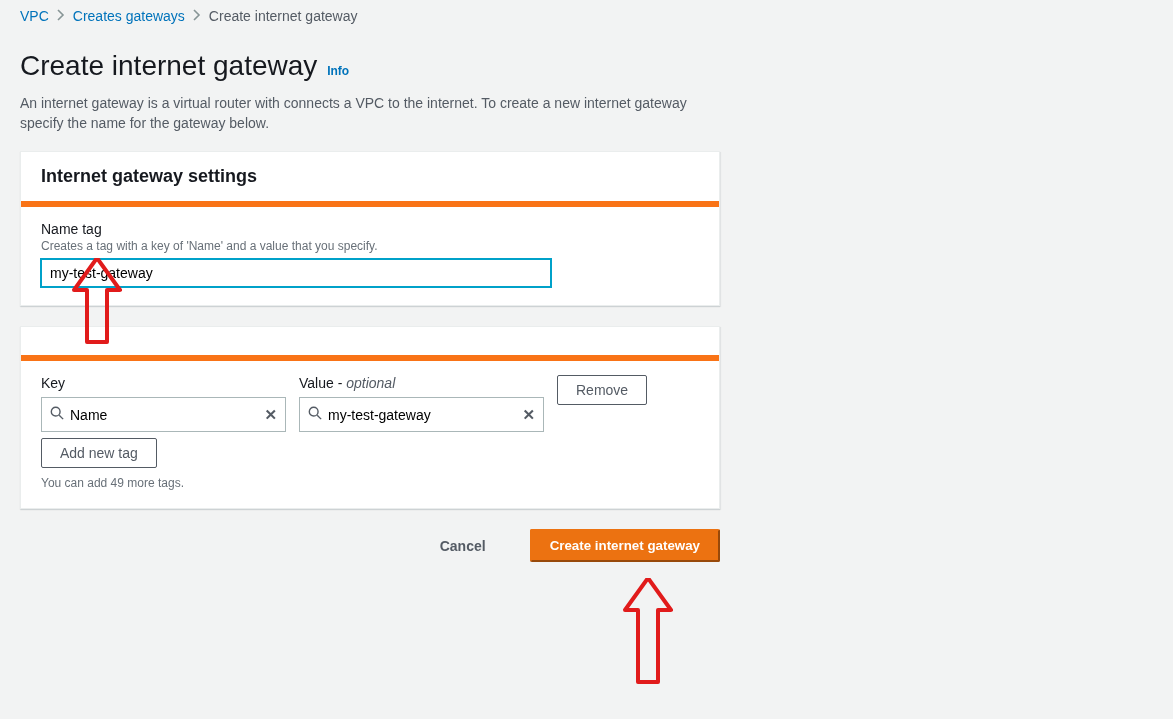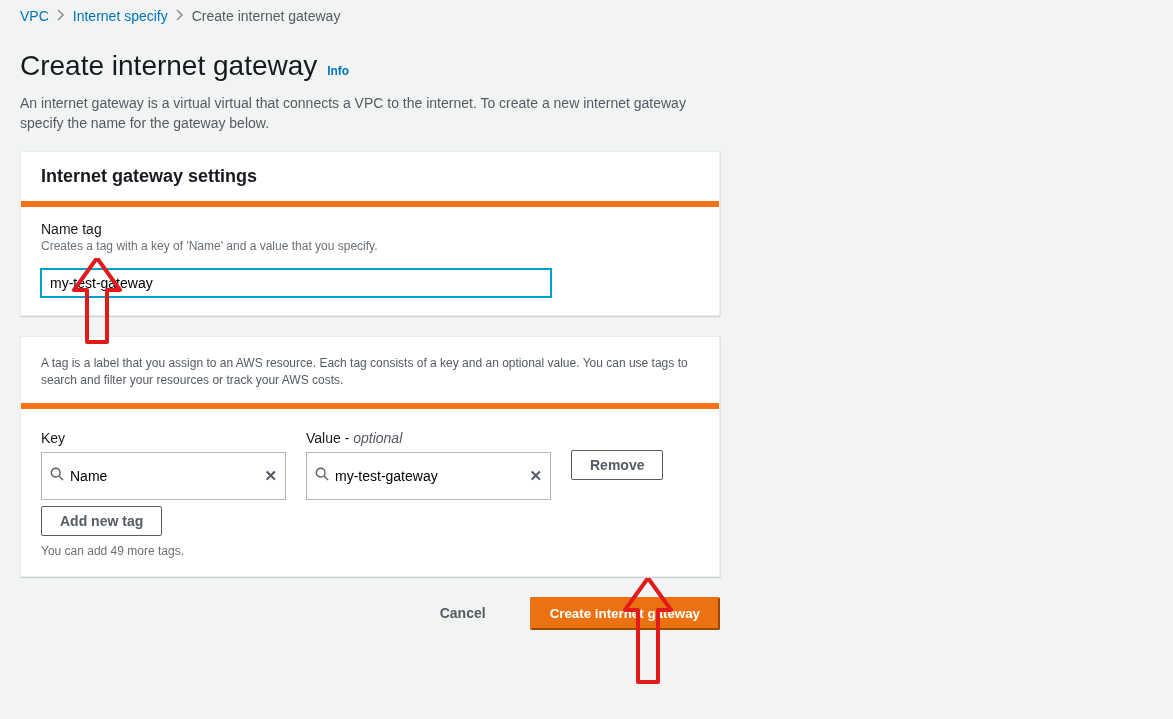--- a/index.html
+++ b/index.html
@@ -78,21 +78,21 @@
       padding: 14px 20px 18px 20px;
     }
     .field-label {
       font-size: 14px;
       color: #16191f;
       margin-bottom: 2px;
     }
     .field-hint {
       font-size: 12px;
       color: #687078;
-      margin-bottom: 16px;
+      margin-bottom: 6px;
     }
     .text-input {
       border: 1px solid #00a1c9;
       box-shadow: 0 0 0 1px #00a1c9;
       padding: 5px 8px;
       font-size: 14px;
       width: 510px;
       outline: none;
       background: #fff;
     }
@@ -105,55 +105,54 @@
       font-weight: 400;
     }
     .section-desc {
       font-size: 12px;
       color: #545b64;
       margin-top: 4px;
       line-height: 1.4;
     }
     .tag-row {
       display: flex;
-      gap: 20px;
-      align-items: center;
-      margin-top: 7px;
+      gap: 13px;
+      align-items: flex-start;
     }
     .tag-col-key { width: 245px; }
     .tag-col-value { width: 245px; }
     .col-label { font-size: 14px; margin-bottom: 6px; }
     .col-label .optional-small { font-style: italic; color: #545b64; font-weight: 400; }
     .search-wrap {
       display: flex;
       align-items: center;
       border: 1px solid #aab7b8;
       background: #fff;
-      height: 48px;
+      height: 35px;
     }
     .search-wrap .icon { padding: 0 6px 0 8px; color: #545b64; }
     .search-wrap input {
       border: none;
       outline: none;
       flex: 1;
       font-size: 14px;
       padding: 0;
     }
     .search-wrap .clear {
       padding: 0 8px;
       color: #545b64;
       cursor: pointer;
       font-size: 15px;
       font-weight: 700;
     }
     .btn {
       border: 1px solid #545b64;
       background: #fff;
       color: #545b64;
-      font-weight: 700;
+      font-weight: 400;
       padding: 5px 18px;
       font-size: 14px;
       cursor: pointer;
       border-radius: 2px;
       height: 30px;
       line-height: 1;
     }
     .btn-primary {
       background: #ec7211;
       border-color: #ec7211;
@@ -189,50 +188,49 @@
 </head>
 <body>
 
 <div class="breadcrumbs">
   <a href="#">VPC</a>
   <span class="sep">
     <svg class="sep-svg" viewBox="0 0 8 12">
         <path d="M1 1 L6 6 L1 11" stroke="#879596" stroke-width="1.6" fill="none"></path>
       </svg>
   </span>
-  <a href="#">Internet specify</a>
+  <a href="#">Creates gateways</a>
   <span class="sep">
     <svg class="sep-svg" viewBox="0 0 8 12">
         <path d="M1 1 L6 6 L1 11" stroke="#879596" stroke-width="1.6" fill="none"></path>
       </svg>
   </span>
   <span class="current">Create internet gateway</span>
 </div>
 
 <div class="page-content">
   <div>
     <h1>Create internet gateway</h1>
     <a href="#" class="info-link">Info</a>
   </div>
-  <p class="page-desc">An internet gateway is a virtual virtual that connects a VPC to the internet. To create a new internet gateway specify the name for the gateway below.</p>
+  <p class="page-desc">An internet gateway is a virtual router with connects a VPC to the internet. To create a new internet gateway specify the name for the gateway below.</p>
 
   <div class="panel">
     <div class="panel-header">
       <h2>Internet gateway settings</h2>
     </div>
     <div class="panel-body">
       <div class="field-label">Name tag</div>
       <div class="field-hint">Creates a tag with a key of 'Name' and a value that you specify.</div>
       <input type="text" class="text-input" value="my-test-gateway" style="">
     </div>
   </div>
 
   <div class="panel">
     <div class="panel-header">
-      <div class="section-desc">A tag is a label that you assign to an AWS resource. Each tag consists of a key and an optional value. You can use tags to search and filter your resources or track your AWS costs.</div>
     </div>
     <div class="panel-body">
       <div class="tag-row">
         <div class="tag-col-key">
           <div class="col-label">Key</div>
           <div class="search-wrap">
             <span class="icon">
               <svg width="14" height="14" viewBox="0 0 16 16">
                   <circle cx="6.5" cy="6.5" r="5" stroke="#545b64" stroke-width="1.6" fill="none"></circle>
                   <line x1="10.5" y1="10.5" x2="15" y2="15" stroke="#545b64" stroke-width="1.6"></line>

